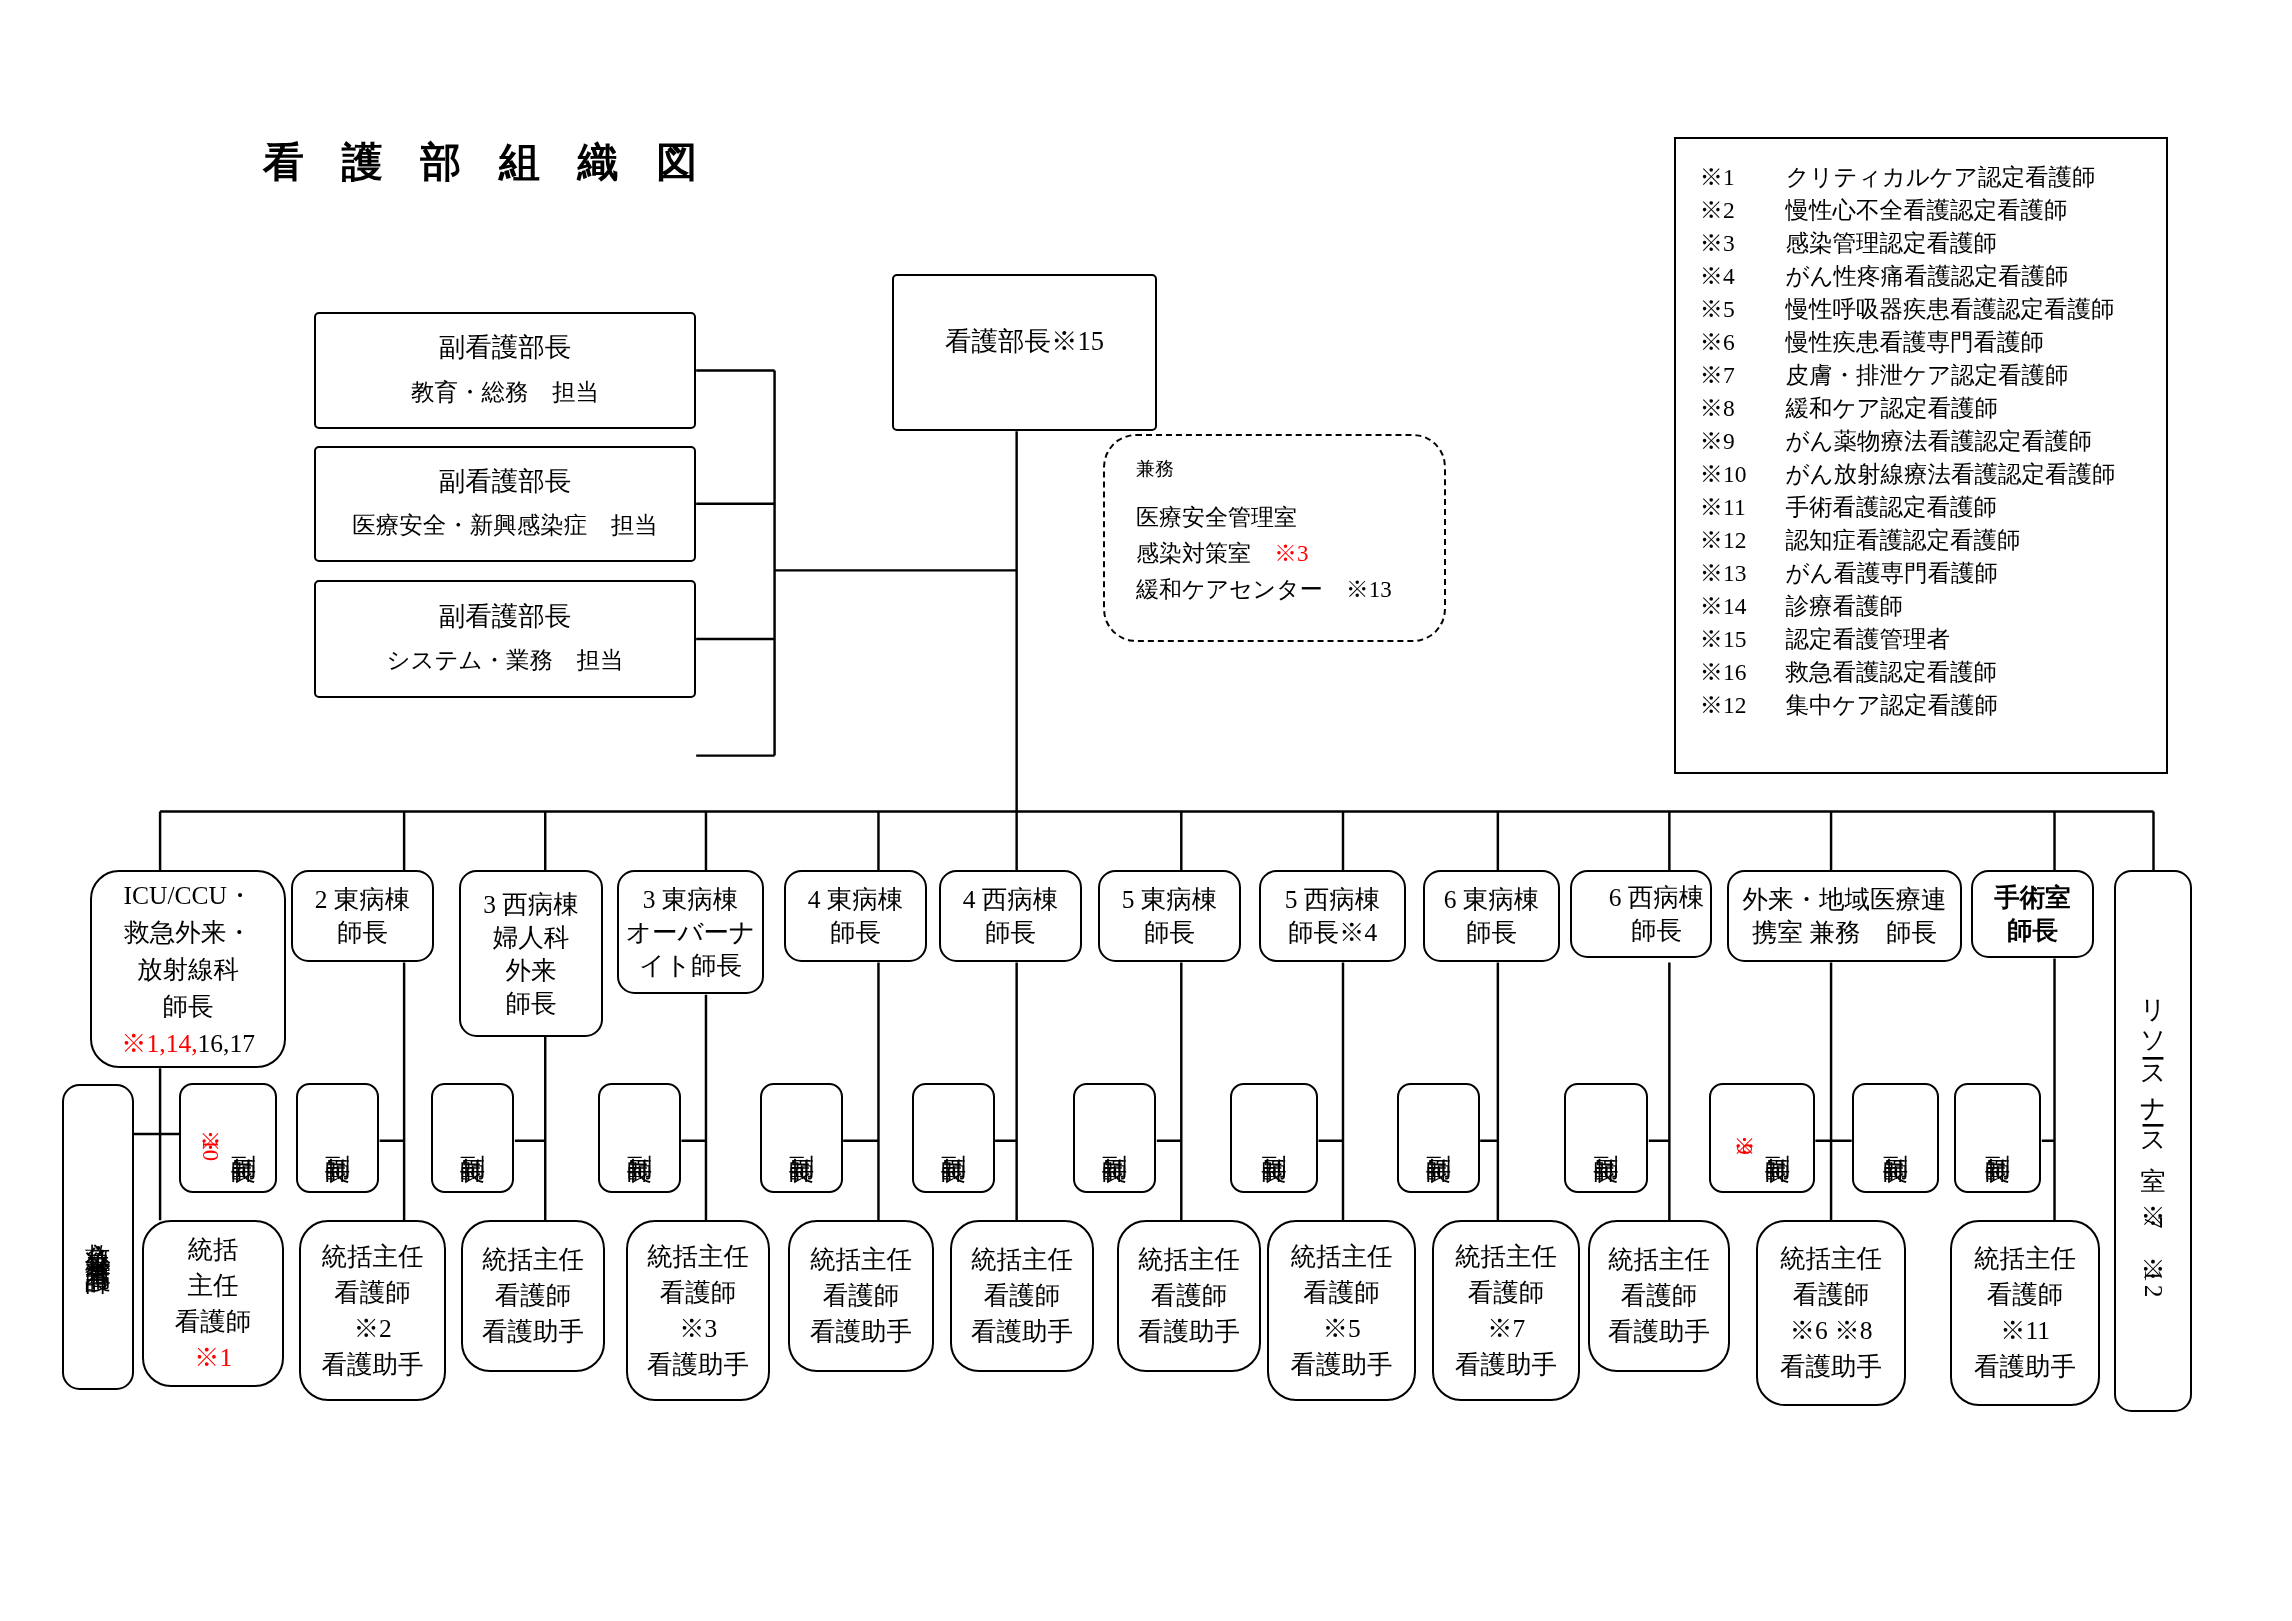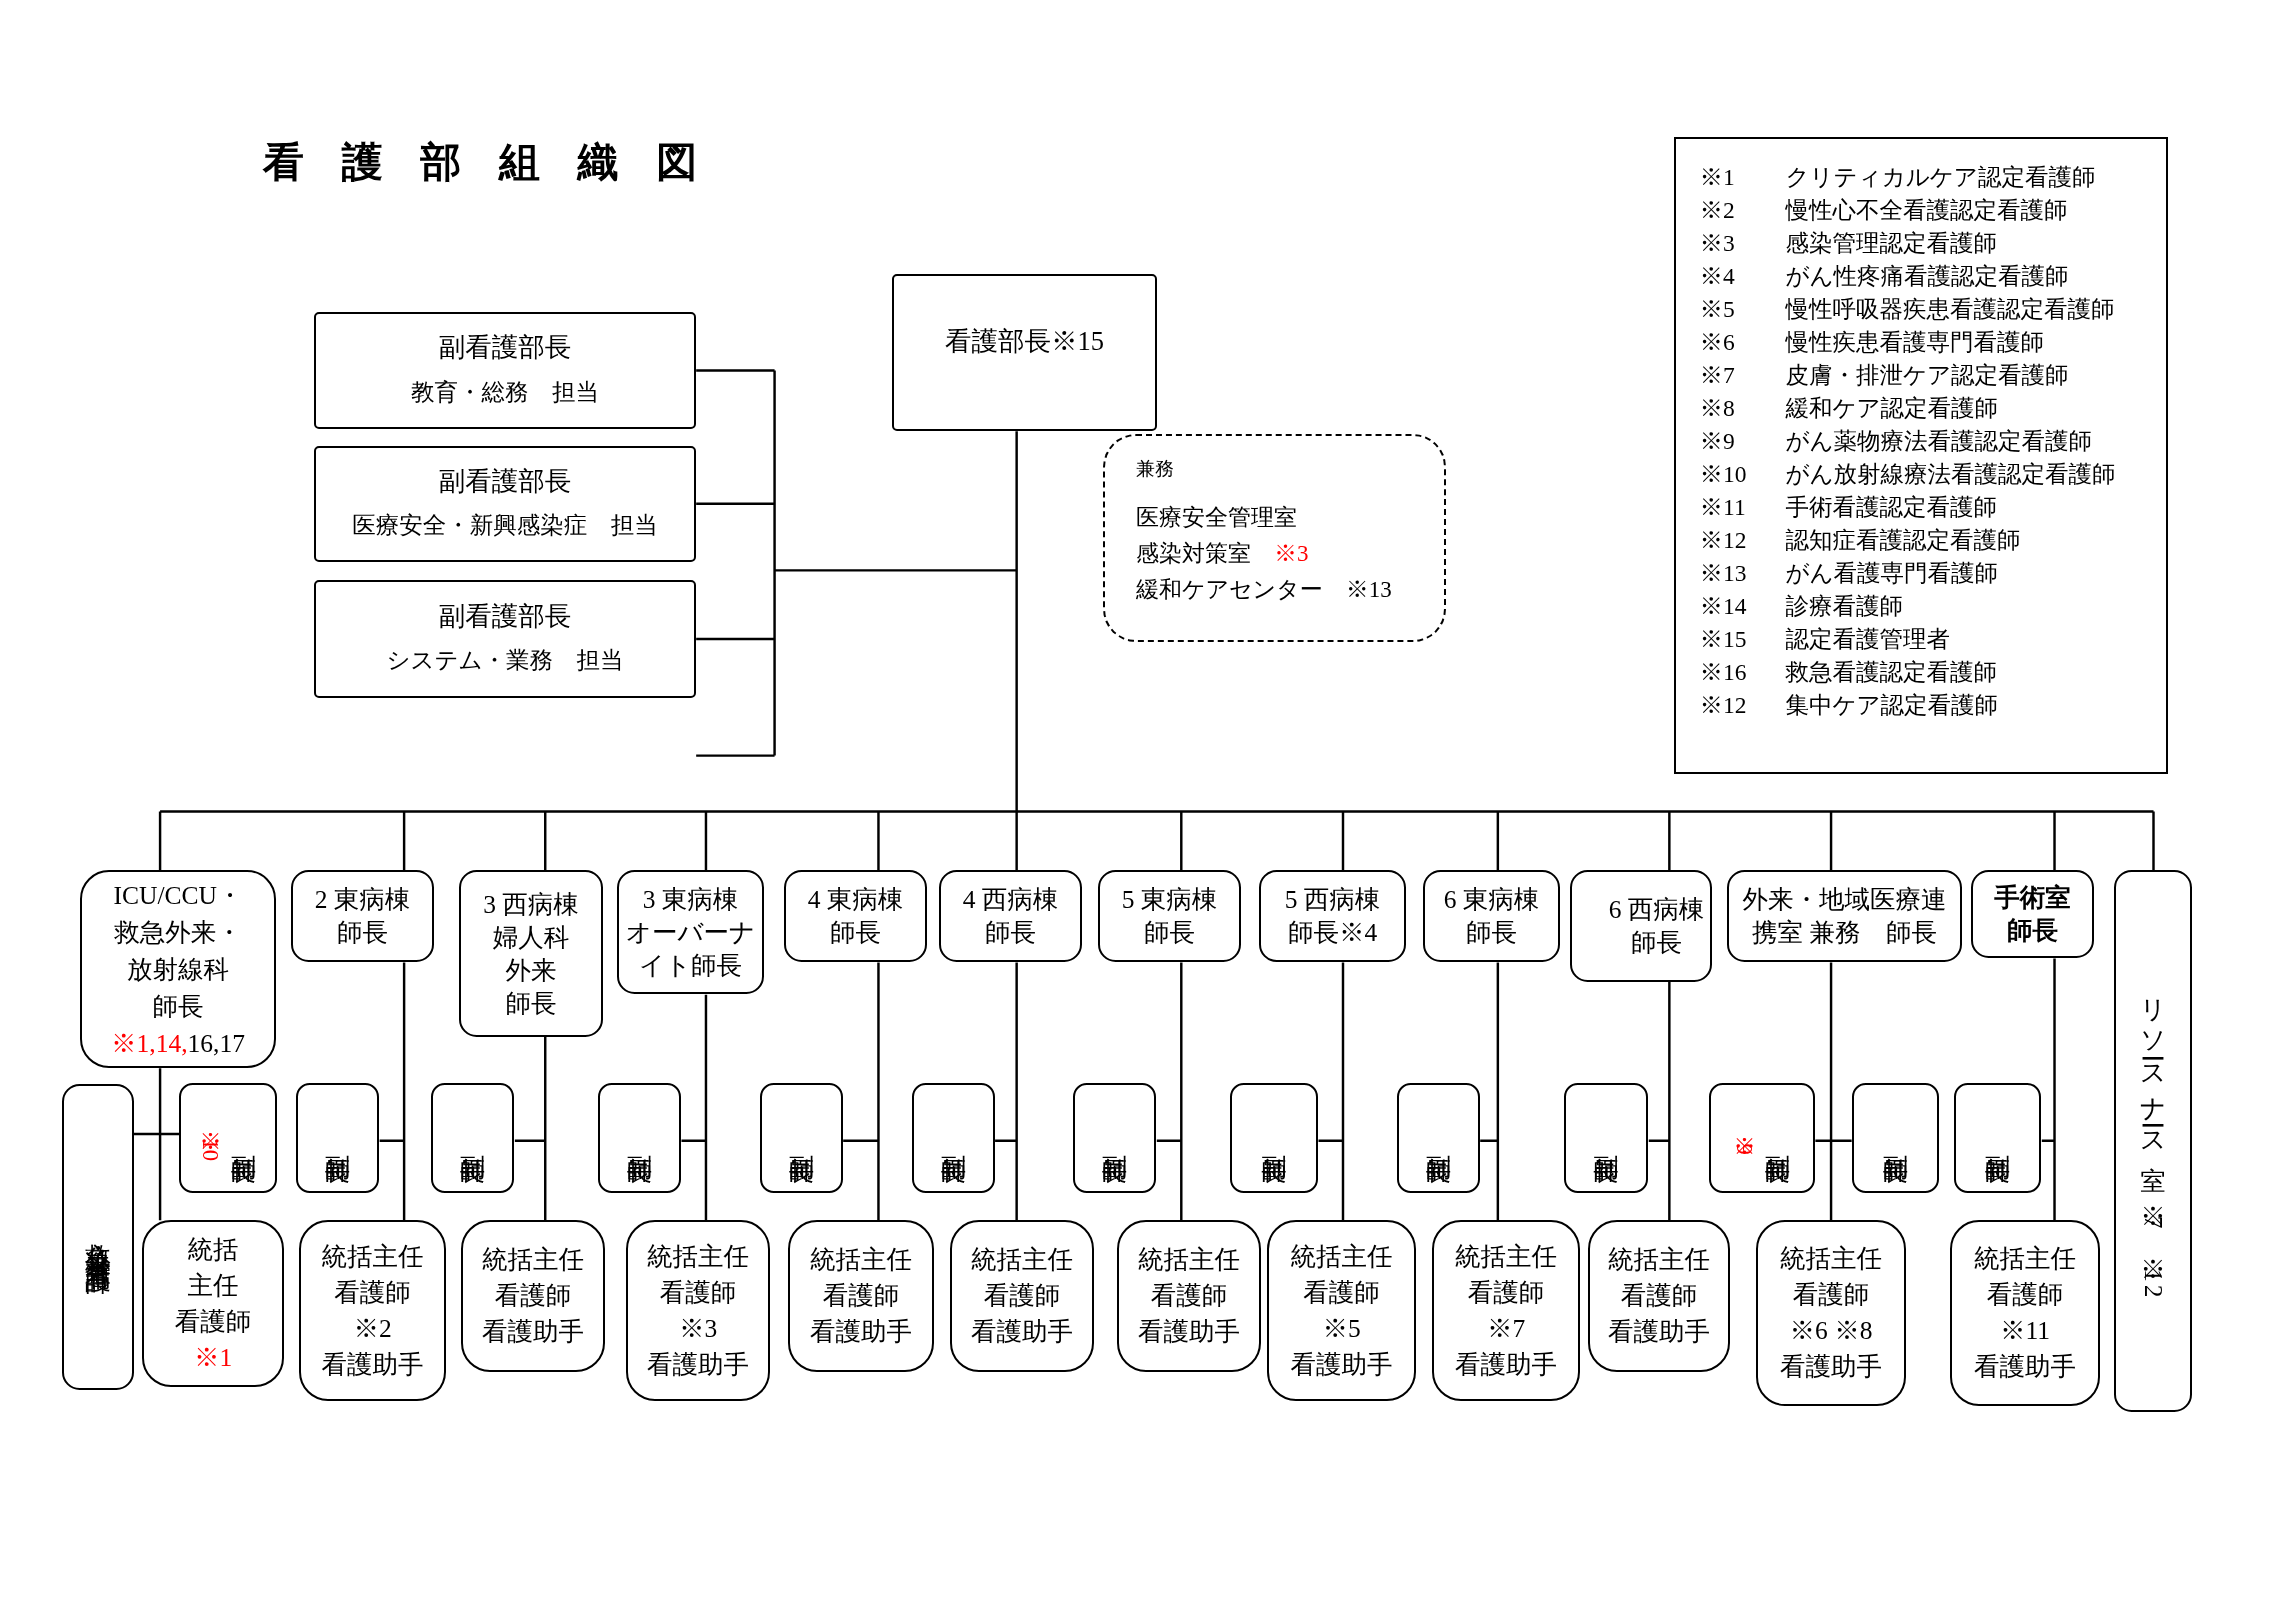--- a/index.html
+++ b/index.html
@@ -7,21 +7,21 @@
     position:relative;width:2293px;height:1621px;background:#ffffff;overflow:hidden;
     font-family:"Liberation Serif","DejaVu Serif",serif;color:#000;
   }
   #wires{position:absolute;left:0;top:0;}
   .rbox{
     position:absolute;box-sizing:border-box;background:#fff;border:2.9px solid #000;
     display:flex;align-items:center;justify-content:center;text-align:center;
   }
   .r18{border-radius:17.6px}.r25{border-radius:5px}.r30{border-radius:29px}.r14{border-radius:13.7px}
   .head{font-size:25.5px;line-height:33px;}
-  .head-icu{font-size:25.5px;line-height:37px;}
+  .head-icu{font-size:25.5px;line-height:37px;margin-left:10px;}
   .staff{font-size:25.5px;line-height:36px;}
   .dep-title{font-size:26.5px;line-height:29px;}
   .dep-sub{font-size:23.5px;margin-top:13.7px;}
   .director{font-size:26.5px;}
   .vtext{writing-mode:vertical-rl;text-orientation:mixed;font-size:25.5px;letter-spacing:2.9px;}
   .fuku{font-size:25.5px;letter-spacing:2px;}
   .fuku-note{font-size:22.5px;letter-spacing:0;}
   .red{color:#ff0000;}
   .title{
     position:absolute;left:263px;top:135px;font-size:41px;font-weight:bold;
@@ -247,21 +247,21 @@
   <div class="rbox r18 head" style="left:1423px;top:870px;width:137px;height:92px;">
       <div><span>6 東病棟</span><br><span>師長</span></div>
     </div>
   <div class="rbox r14" style="left:1397px;top:1083px;width:83px;height:110px;">
       <span class="vtext fuku">副師長</span>
     </div>
   <div class="rbox r30 staff" style="left:1432px;top:1220px;width:148px;height:181px;">
       <div><span>統括主任</span><br><span>看護師</span><br><span>※7</span><br><span>看護助手</span></div>
     </div>
 
-  <div class="rbox r18 head" style="left:1570px;top:870px;width:142px;height:112px;padding-left:31px;">
+  <div class="rbox r18 head" style="left:1570px;top:870px;width:142px;height:88px;padding-left:31px;">
       <div><span>6 西病棟</span><br><span>師長</span></div>
     </div>
   <div class="rbox r14" style="left:1564px;top:1083px;width:84px;height:110px;">
       <span class="vtext fuku">副師長</span>
     </div>
   <div class="rbox r30 staff" style="left:1588px;top:1220px;width:142px;height:152px;">
       <div><span>統括主任</span><br><span>看護師</span><br><span>看護助手</span></div>
     </div>
 
   <div class="rbox r18 head" style="left:1727px;top:870px;width:235px;height:92px;">

